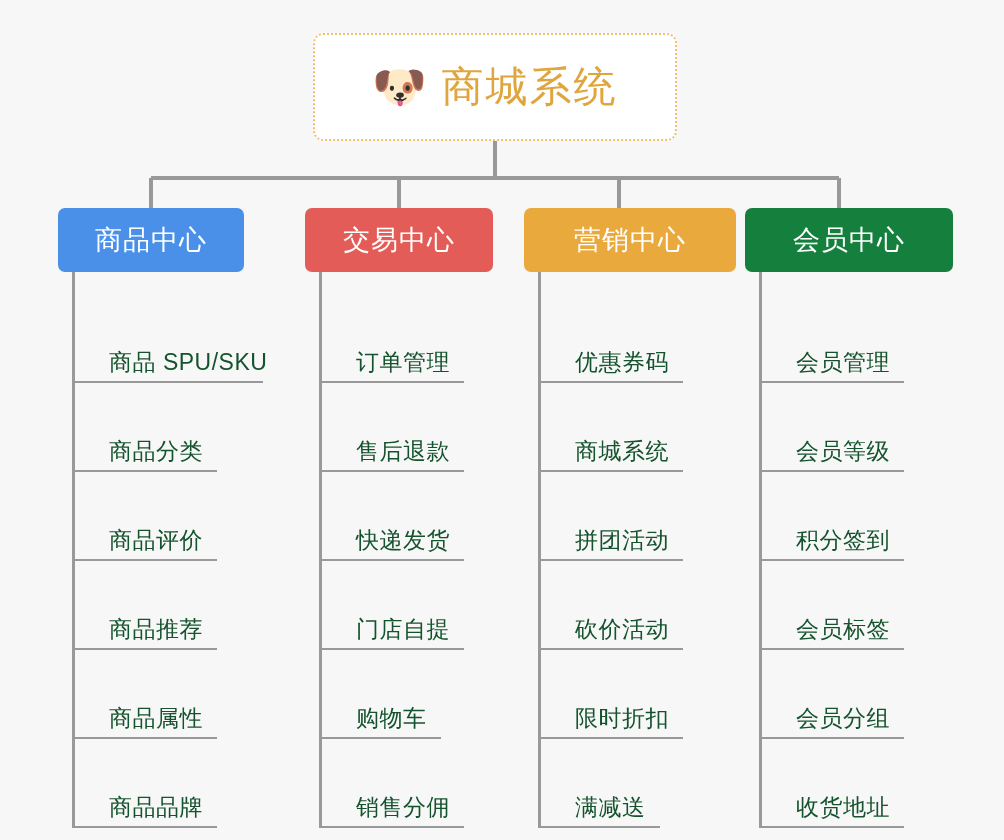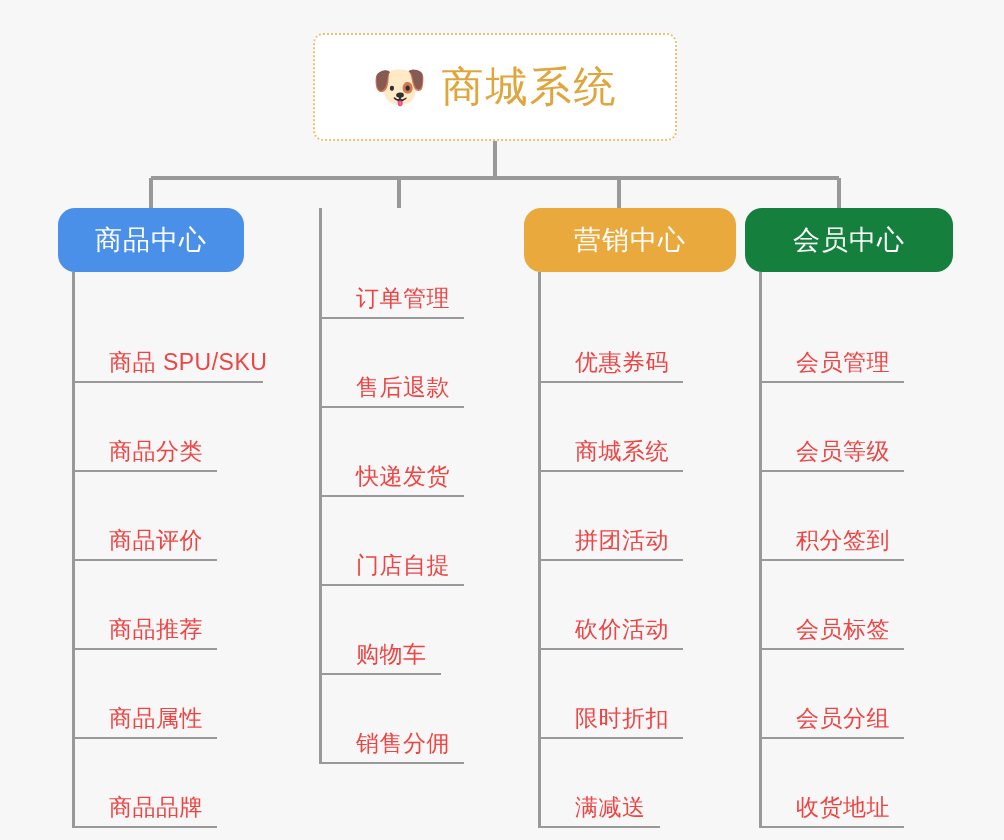--- a/index.html
+++ b/index.html
@@ -64,21 +64,21 @@
     pointer-events: none;
   }
 
   
   .column {
     position: absolute;
     top: 208px;
   }
   .cat-box {
     height: 64px;
-    border-radius: 17px;
+    border-radius: 7px;
     display: flex;
     align-items: center;
     justify-content: center;
     box-sizing: border-box;
   }
   .cat-label {
     color: #ffffff;
     font-size: 27px;
     letter-spacing: 1px;
     line-height: 1;
@@ -103,21 +103,21 @@
   .leaf-underline {
     position: absolute;
     left: -14px;
     bottom: 0;
     height: 2px;
     background: #999999;
   }
   .leaf-label {
     position: relative;
     font-size: 23px;
-    color: #ef4444;
+    color: #14532d;
     line-height: 1;
     padding-left: 20px;
     padding-bottom: 9px;
     white-space: nowrap;
     letter-spacing: 0.5px;
   }
 </style>
 </head>
 <body>
 
@@ -160,20 +160,23 @@
             <span class="leaf-underline" style="width: 142px;"></span>
             <span class="leaf-label">商品属性</span>
           </div>
           <div class="leaf-item">
             <span class="leaf-underline" style="width: 142px;"></span>
             <span class="leaf-label">商品品牌</span>
           </div>
         </div>
       </div>
       <div class="column" style="left: 305px; width: 188px;">
+        <div class="cat-box" style="background: rgb(228, 92, 88); width: 188px;">
+          <span class="cat-label">交易中心</span>
+        </div>
         <div class="leaf-list" style="margin-left: 14px;">
           <div class="leaf-item">
             <span class="leaf-underline" style="width: 142px;"></span>
             <span class="leaf-label">订单管理</span>
           </div>
           <div class="leaf-item">
             <span class="leaf-underline" style="width: 142px;"></span>
             <span class="leaf-label">售后退款</span>
           </div>
           <div class="leaf-item">

